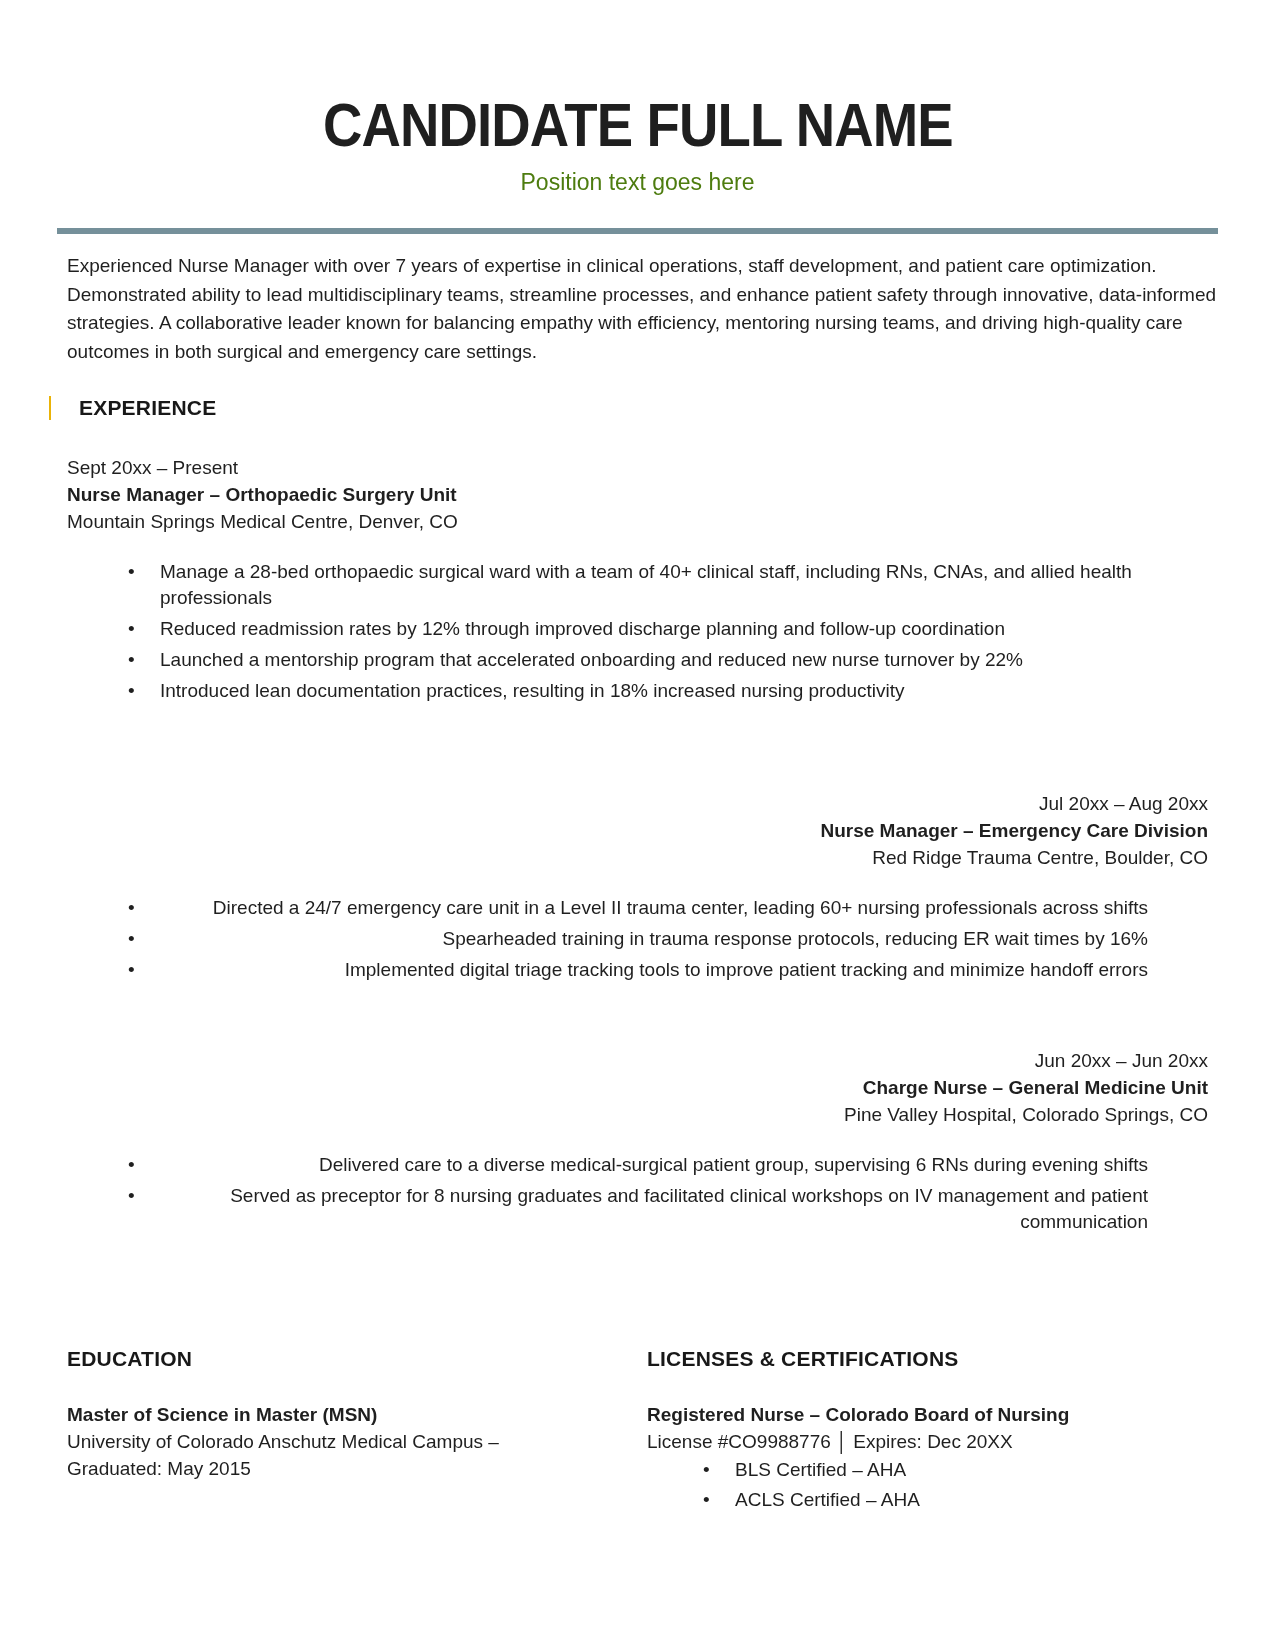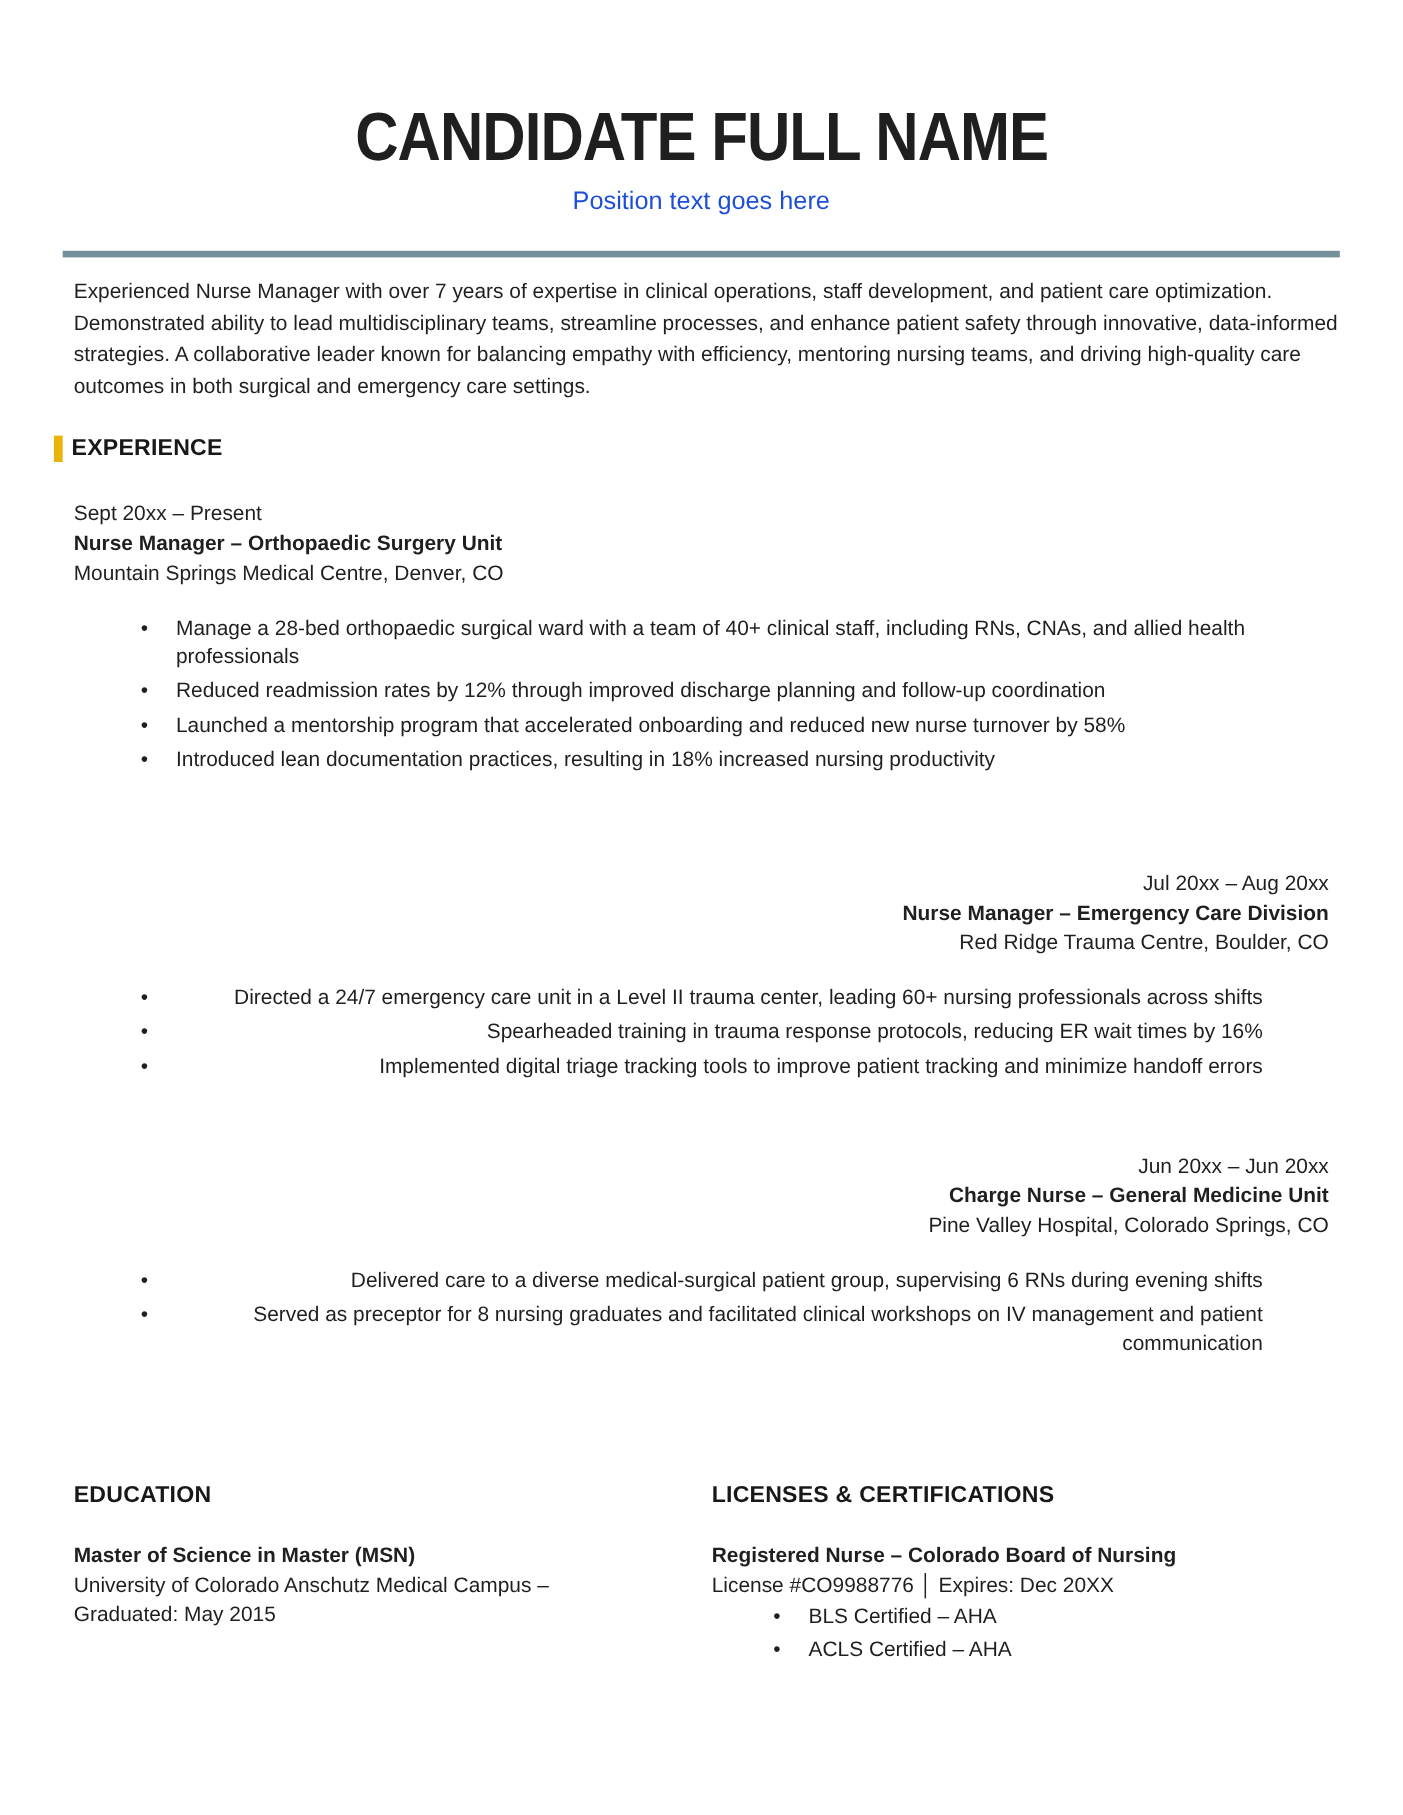--- a/index.html
+++ b/index.html
@@ -31,21 +31,21 @@
   }
   h1.name .squeeze {
     display: inline-block;
     transform: scaleX(0.88);
     transform-origin: center center;
   }
   .position {
     margin-top: 12px;
     font-size: 23px;
     font-weight: 400;
-    color: #1d4ed8;
+    color: #4d7c0f;
   }
   .header-rule {
     height: 6px;
     background: #75909a;
     margin: 32px 57px 0 57px;
     border: none;
   }
   
   .summary {
     margin: 18px 47px 0 67px;
@@ -55,22 +55,22 @@
   }
   
   .section-heading {
     font-size: 21px;
     font-weight: 700;
     letter-spacing: 0.2px;
     margin: 0;
     color: #181818;
   }
   .accent-bar {
-    border-left: 8px solid #eab308;
-    padding-left: 8px;
+    border-left: 2px solid #eab308;
+    padding-left: 28px;
     margin-left: -18px;
   }
   .experience-wrap {
     margin: 30px 67px 0 67px;
   }
   
   .job { margin-top: 34px; }
   .job + .job { margin-top: 86px; text-align: right; }
   .job .dates   { font-size: 19px; line-height: 27px; }
   .job .title   { font-size: 19px; line-height: 27px; font-weight: 700; }
@@ -138,21 +138,21 @@
   <div class="experience-wrap">
     <h2 class="section-heading accent-bar">EXPERIENCE</h2>
 
     <div class="job">
       <div class="dates">Sept 20xx – Present</div>
       <div class="title">Nurse Manager – Orthopaedic Surgery Unit</div>
       <div class="company">Mountain Springs Medical Centre, Denver, CO</div>
       <ul class="bullets">
         <li>Manage a 28-bed orthopaedic surgical ward with a team of 40+ clinical staff, including RNs, CNAs, and allied health professionals</li>
         <li>Reduced readmission rates by 12% through improved discharge planning and follow-up coordination</li>
-        <li>Launched a mentorship program that accelerated onboarding and reduced new nurse turnover by 58%</li>
+        <li>Launched a mentorship program that accelerated onboarding and reduced new nurse turnover by 22%</li>
         <li>Introduced lean documentation practices, resulting in 18% increased nursing productivity</li>
       </ul>
     </div>
 
     <div class="job">
       <div class="dates">Jul 20xx – Aug 20xx</div>
       <div class="title">Nurse Manager – Emergency Care Division</div>
       <div class="company">Red Ridge Trauma Centre, Boulder, CO</div>
       <ul class="bullets">
         <li>Directed a 24/7 emergency care unit in a Level II trauma center, leading 60+ nursing professionals across shifts</li>

